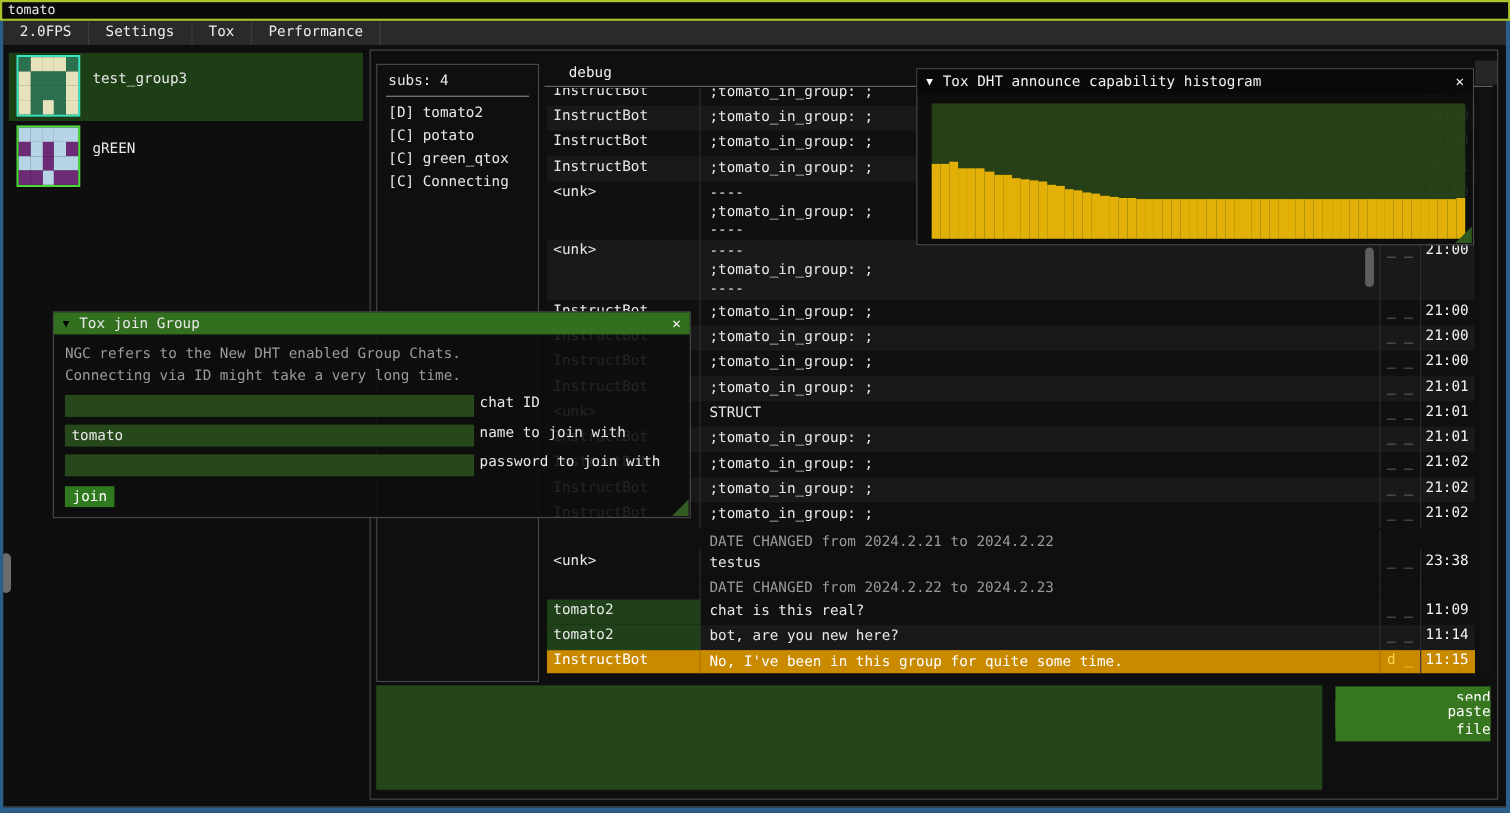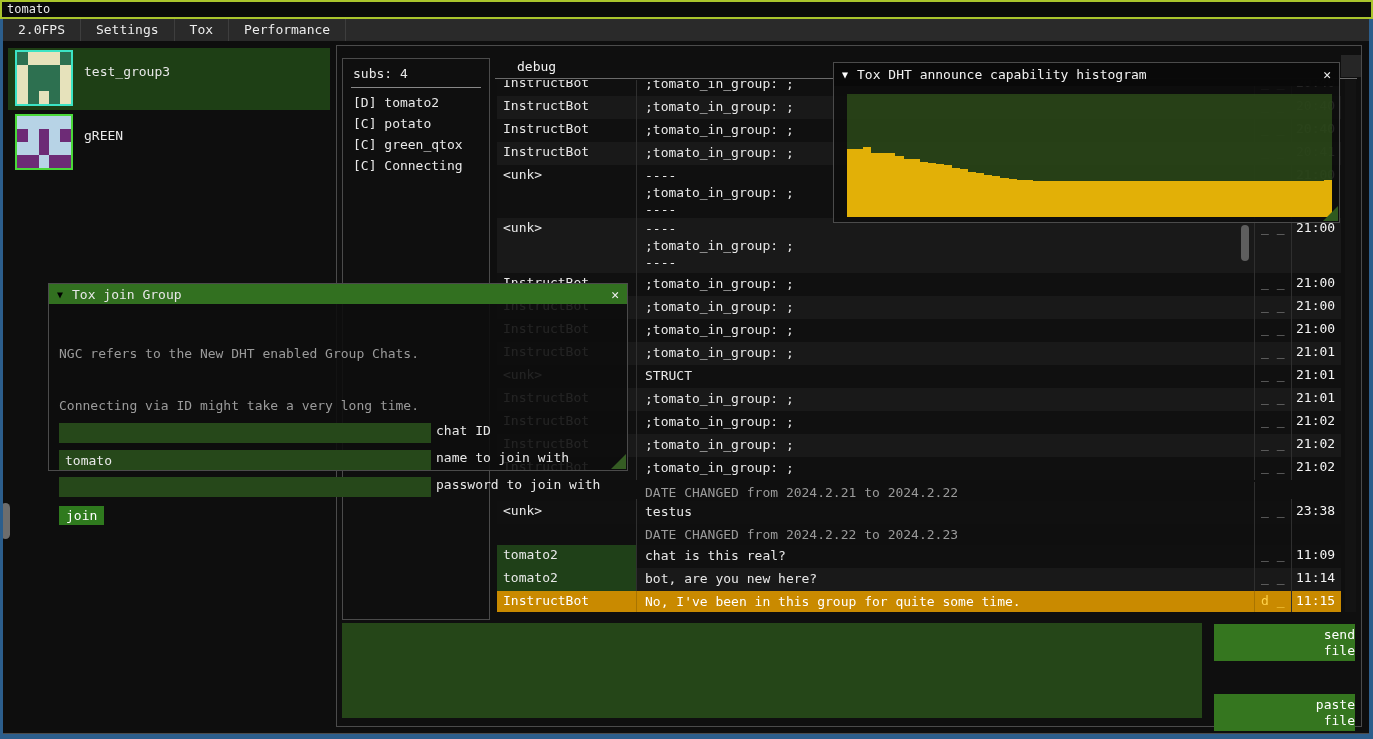--- a/index.html
+++ b/index.html
@@ -55,40 +55,40 @@
 
   .chat-scrollbar { position:absolute; left:1345px; top:80px; width:11px; height:532px; background:#131313; }
   .chat-thumb { position:absolute; left:1px; top:503px; width:9px; height:36px; background:#6d6d6d; border-radius:5px; }
   .msg-scrollbar { position:absolute; left:1241px; top:225px; width:8px; height:36px; background:#5e5e5e; border-radius:4px; }
 
   .msg-input { position:absolute; left:342px; top:623px; width:860px; height:95px; background:#254618;
                border:none; outline:none; resize:none; color:#e8e8e8; font-family:inherit; font-size:13px; }
   .fbtn { position:absolute; left:1214px; width:141px; height:37px; background:#35761f; color:#fff;
           text-align:right; white-space:pre-line; line-height:16px; padding-top:3px; }
   .fbtn.send { top:624px; }
-  .fbtn.paste { top:694px; }
+  .fbtn.paste { top:637px; }
 
   
   .fwin { position:absolute; border:1px solid #4b4b4b; background:rgba(13,13,13,0.90); }
   .fwin-title { height:21px; display:flex; align-items:center; padding:0 8px; gap:9px; }
   .fwin-title .x { margin-left:auto; color:#f0f0f0; font-size:13px; }
   .arrow { font-size:10px; }
 
   .hist { left:833px; top:62px; width:507px; height:161px; }
   .hist .fwin-title { background:rgba(10,10,10,0.95); color:#f2f2f2; height:23px; }
   .hist .arrow { color:#fff; }
   .plot { position:absolute; left:13px; top:31px; width:485px; height:123px; background:rgba(43,73,25,0.85);
           display:flex; align-items:flex-end; }
   .plot .bar { flex:1 1 0; background:#e2b007; }
 
   .join { left:48px; top:283px; width:580px; height:188px; }
   .join .fwin-title { background:#327020; height:20px; }
   .join .arrow { color:#000; }
   .join-body { padding:8px 0 0 10px; }
-  .join-info { color:#9b9b9b; line-height:20px; white-space:pre;margin-top:32px; }
+  .join-info { color:#9b9b9b; line-height:20px; white-space:pre; }
   .frow { display:flex; align-items:flex-start; margin-top:7px; }
   .frow input { width:372px; height:20px; background:#26481a; border:none; outline:none; color:#e8e8e8;
                 font-family:inherit; font-size:13px; padding:0 6px; }
   .frow .flabel { padding-left:5px; white-space:pre; }
   .join-btn { display:inline-block; margin-top:9px; background:#2f7a1e; color:#fff; padding:2px 7px; }
   .grip { position:absolute; right:1px; bottom:1px; width:0; height:0;
           border-left:15px solid transparent; border-bottom:15px solid #355c23; }
 </style>
 </head>
 <body>

